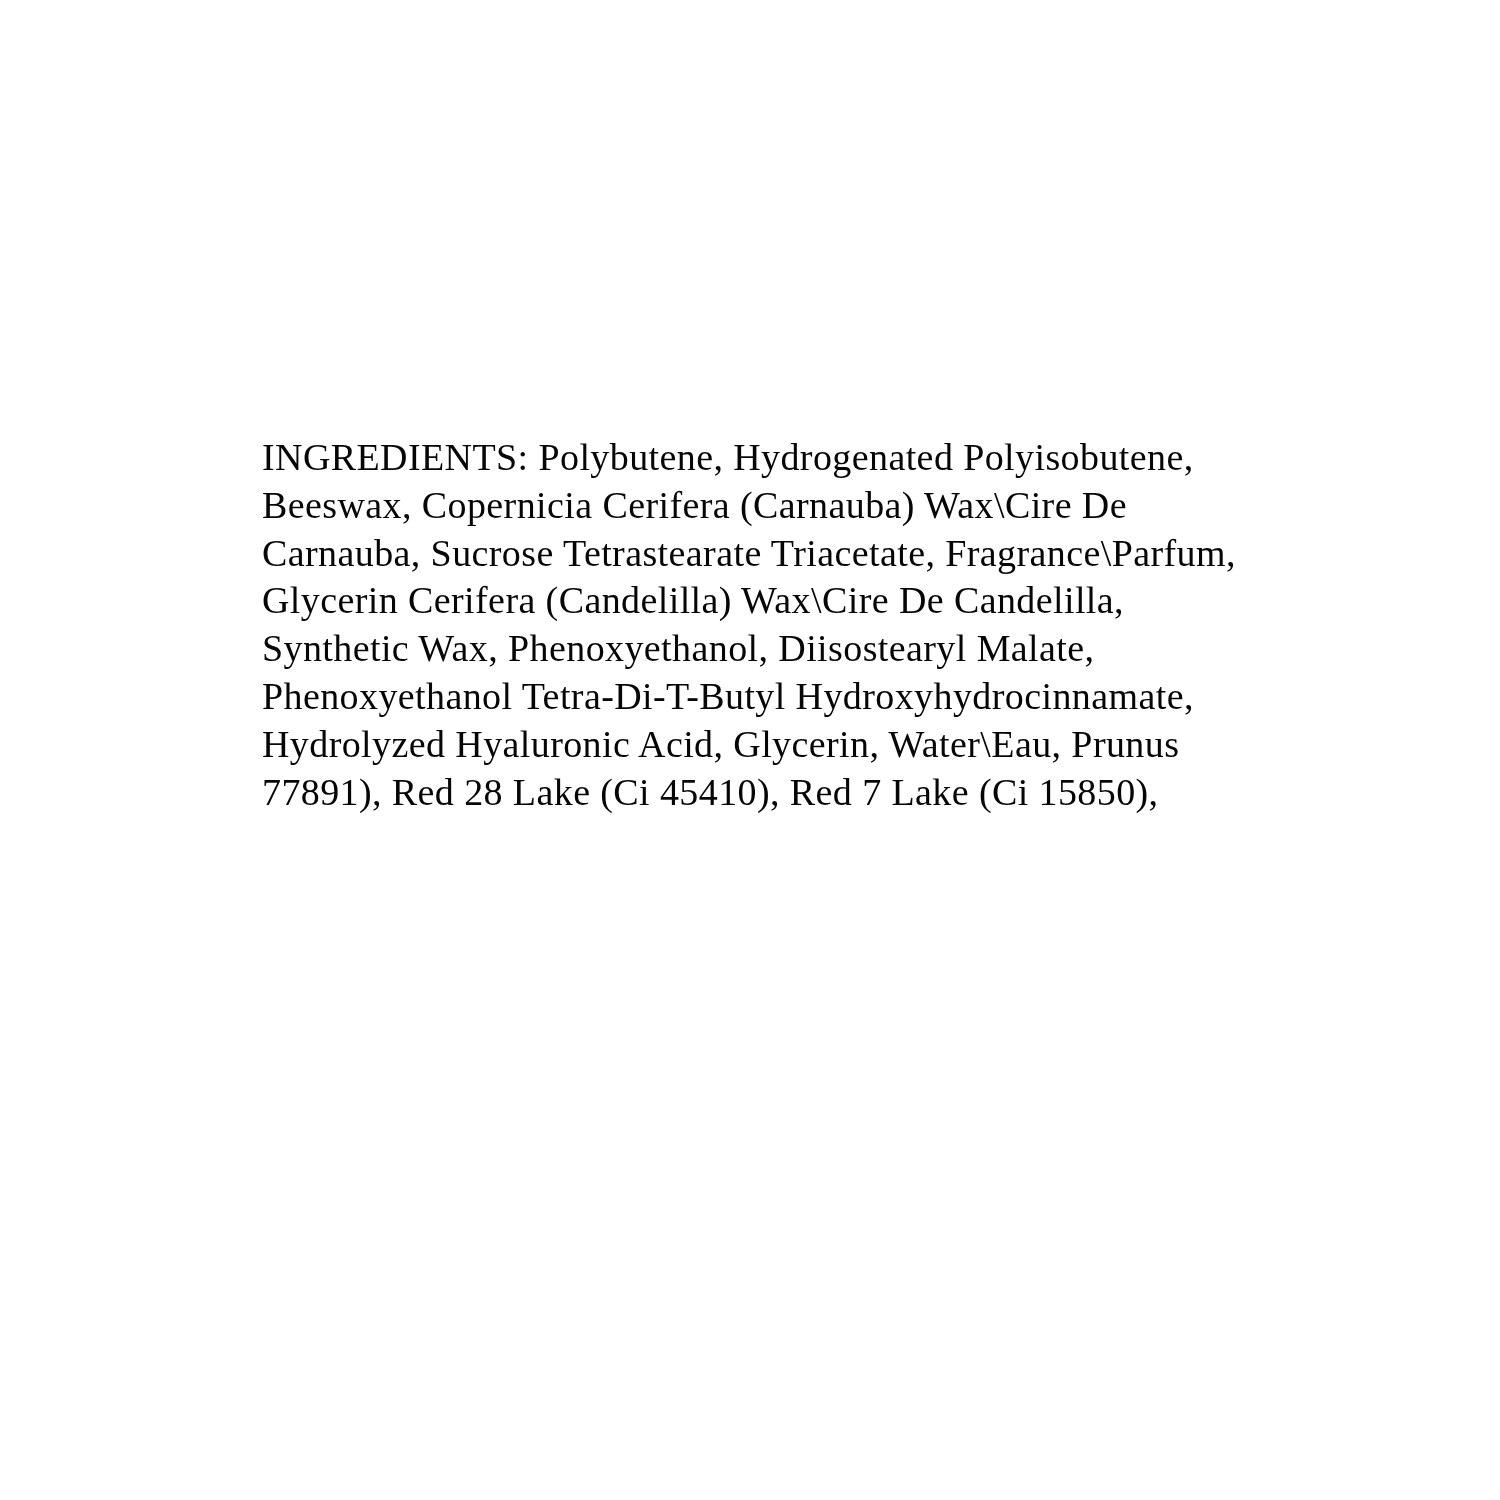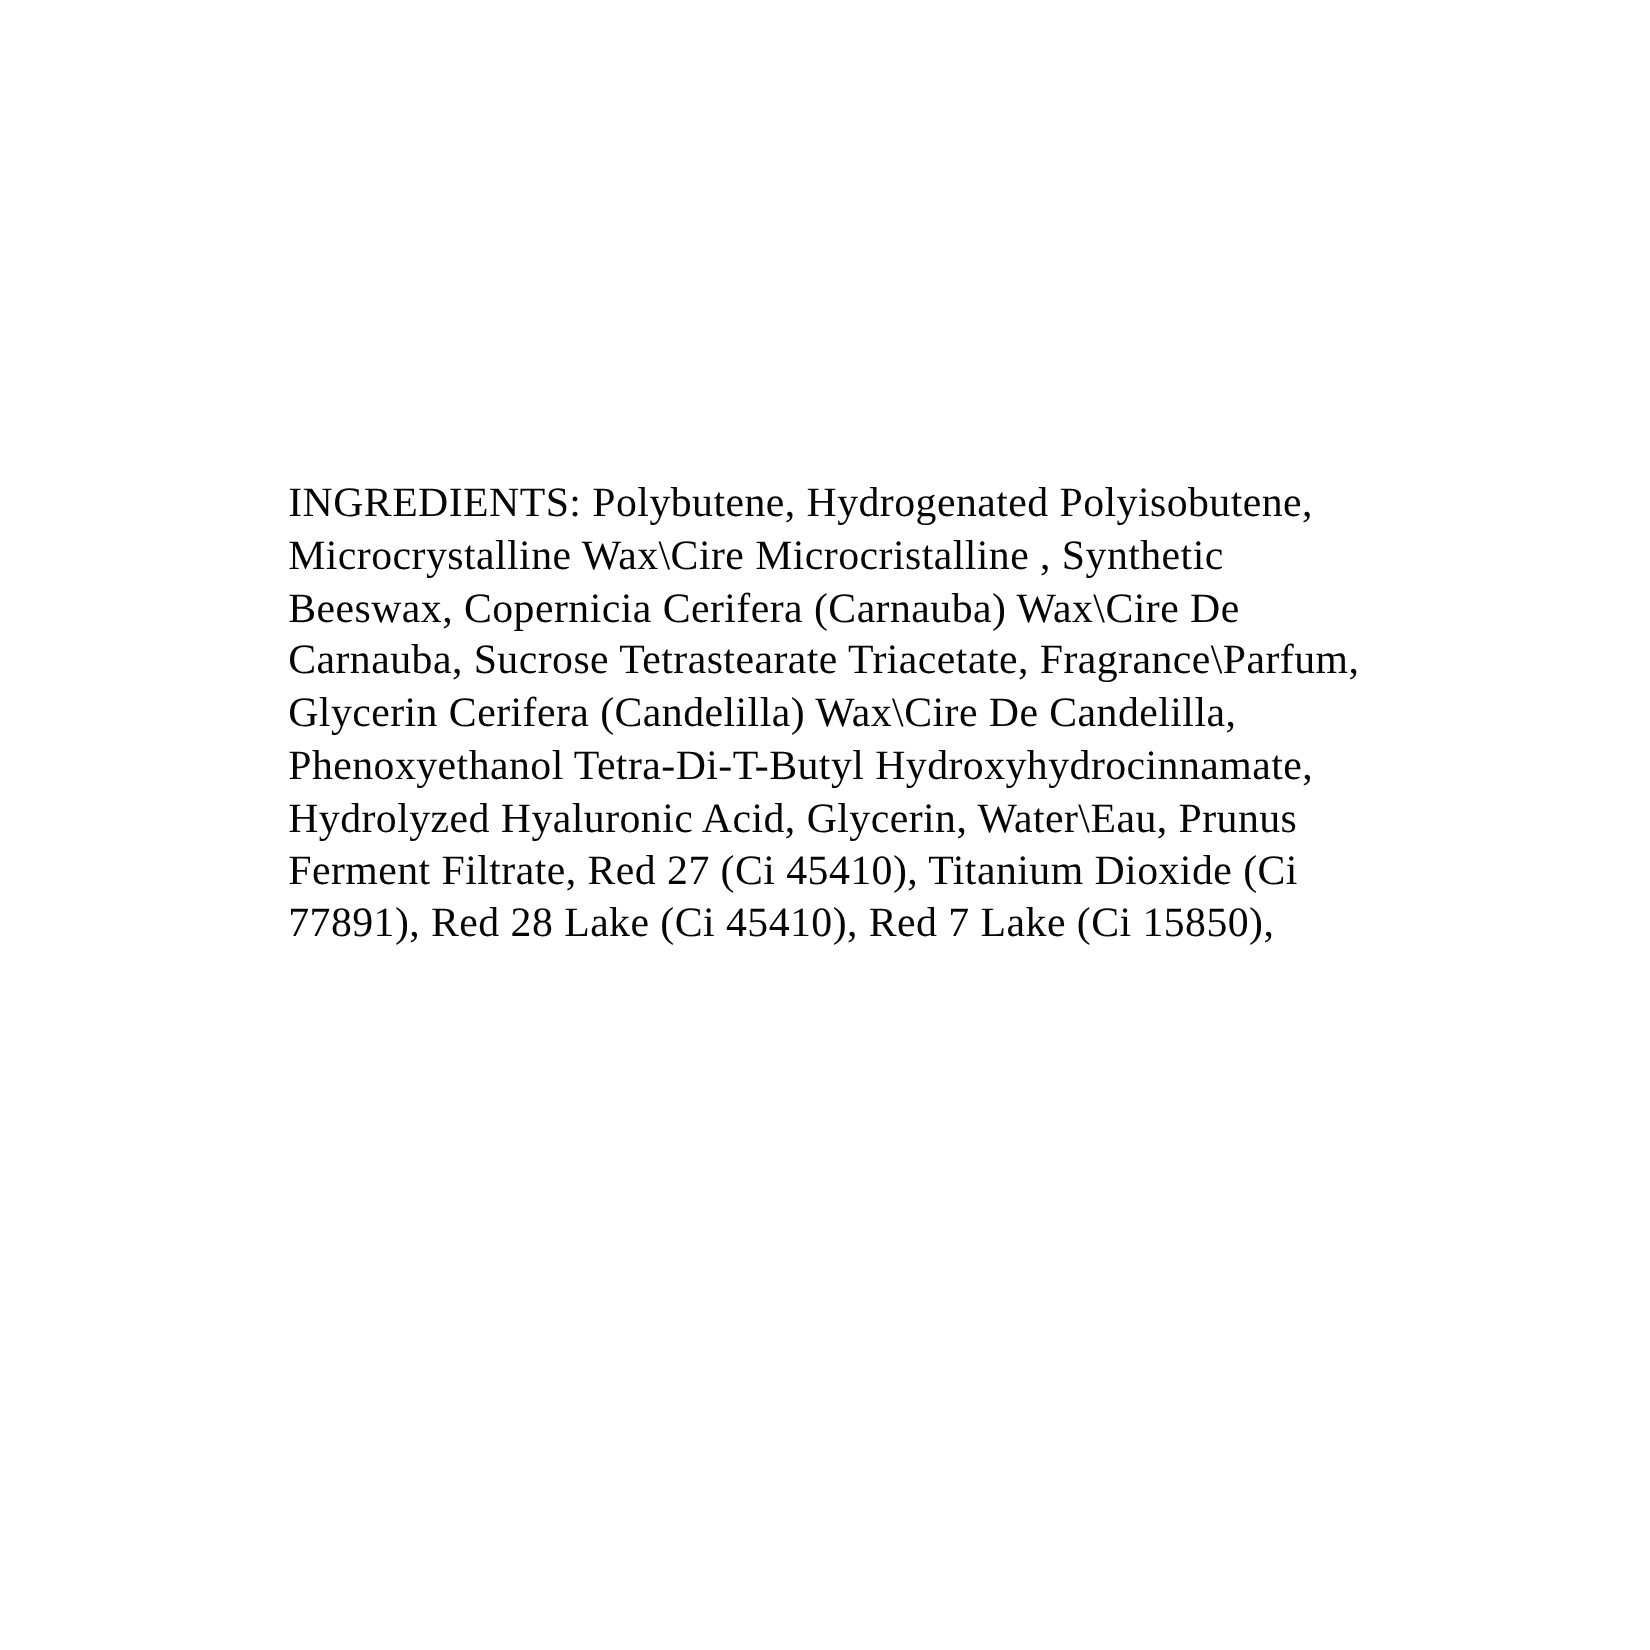--- a/index.html
+++ b/index.html
@@ -29,22 +29,21 @@
     .ingredients-line {
       white-space: nowrap;
     }
   </style>
 </head>
 <body>
 
 <div class="page">
   <div class="ingredients-block">
     <div class="ingredients-line">INGREDIENTS: Polybutene, Hydrogenated Polyisobutene,</div>
-    <div class="ingredients-line">Microcrystalline Wax\Cire Microcristalline , Synthetic</div>
     <div class="ingredients-line">Beeswax, Copernicia Cerifera (Carnauba) Wax\Cire De</div>
     <div class="ingredients-line">Carnauba, Sucrose Tetrastearate Triacetate, Fragrance\Parfum,</div>
     <div class="ingredients-line">Glycerin Cerifera (Candelilla) Wax\Cire De Candelilla,</div>
+    <div class="ingredients-line">Synthetic Wax, Phenoxyethanol, Diisostearyl Malate,</div>
     <div class="ingredients-line">Phenoxyethanol Tetra-Di-T-Butyl Hydroxyhydrocinnamate,</div>
     <div class="ingredients-line">Hydrolyzed Hyaluronic Acid, Glycerin, Water\Eau, Prunus</div>
-    <div class="ingredients-line">Ferment Filtrate, Red 27 (Ci 45410), Titanium Dioxide (Ci</div>
     <div class="ingredients-line">77891), Red 28 Lake (Ci 45410), Red 7 Lake (Ci 15850),</div>
   </div>
 </div>
 
 </body></html>

